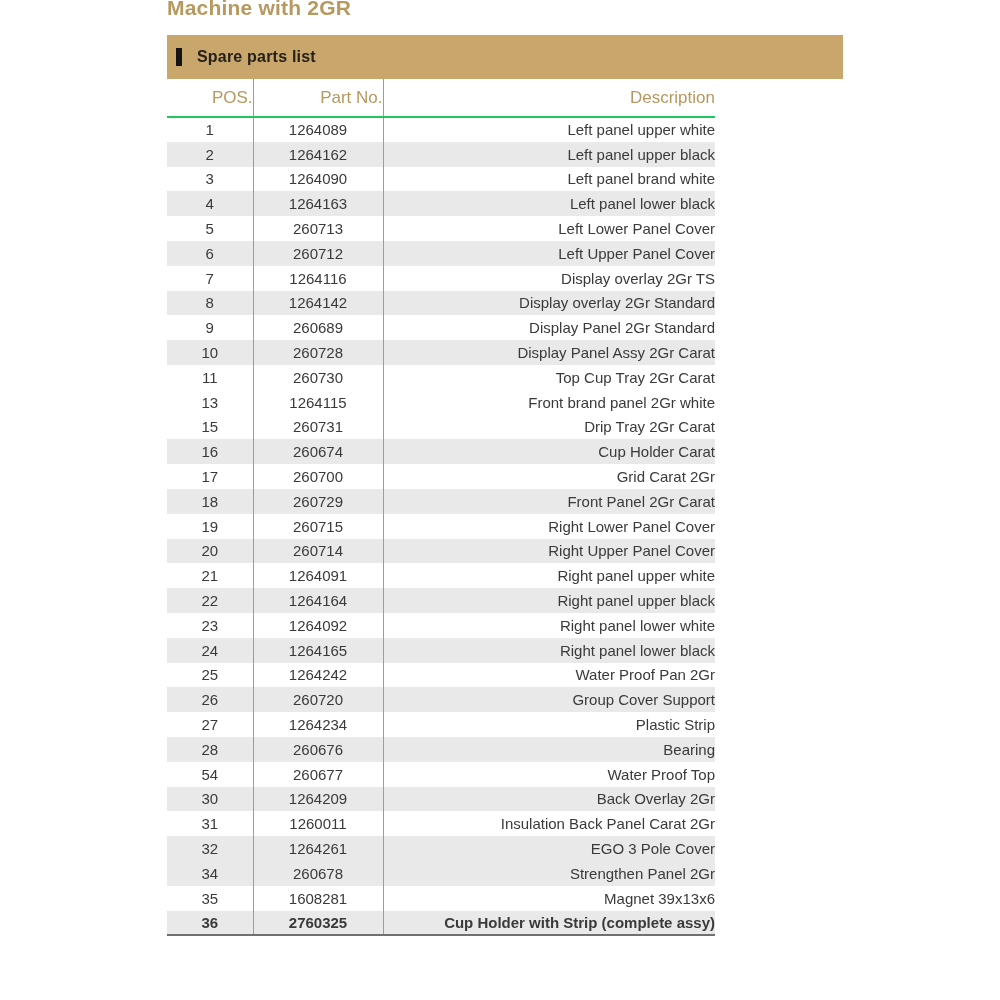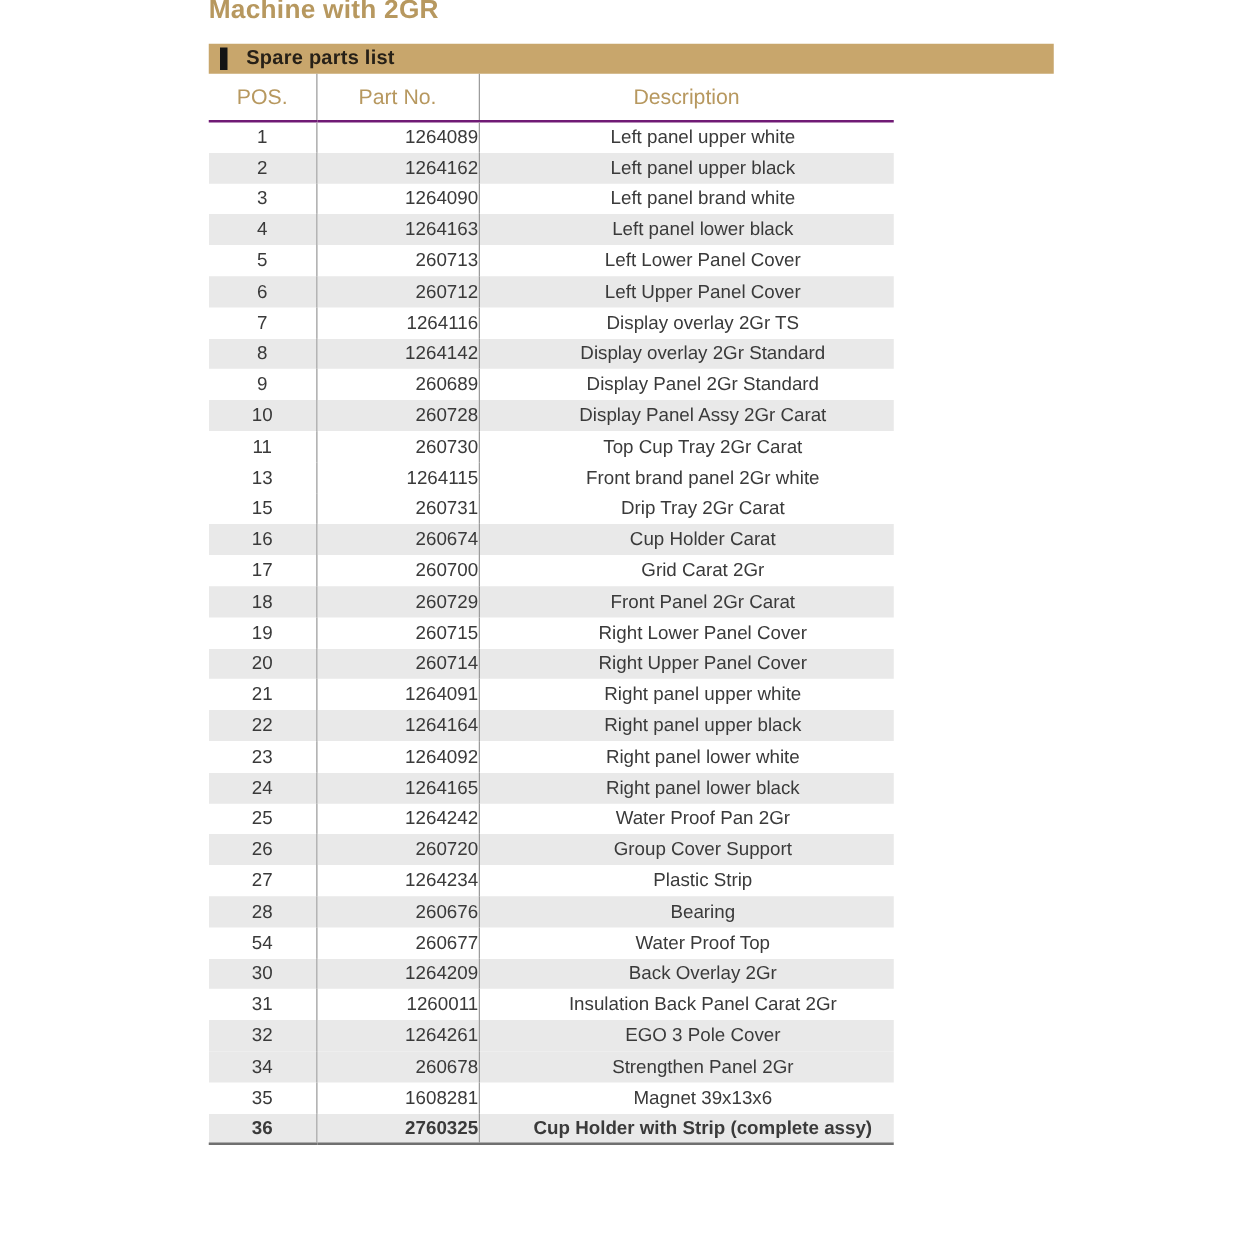--- a/index.html
+++ b/index.html
@@ -16,21 +16,21 @@
     font-size: 21px;
     line-height: 20px;
     margin-top: -2px;
     color: #b7985f;
     letter-spacing: 0.2px;
   }
 
   .section-bar {
     margin-top: 17px;
     width: 676px;
-    height: 24px;
+    height: 44px;
     background: #c8a66c;
     display: flex;
     align-items: center;
   }
   .section-marker {
     width: 6px;
     height: 18px;
     background: #141414;
     margin-left: 9px;
   }
@@ -49,41 +49,41 @@
   }
   col.c-pos  { width: 86px; }
   col.c-part { width: 130px; }
   col.c-desc { width: 332px; }
 
   thead th {
     height: 38px;
     font-weight: normal;
     font-size: 17px;
     color: #b7985f;
-    text-align: center;
+    text-align: right;
     vertical-align: middle;
-    border-bottom: 2px solid #701a75;
+    border-bottom: 2px solid #22c55e;
   }
   thead th + th { border-left: 1px solid #9c9c9c; }
 
   tbody td {
     height: 24.8px;
     font-size: 15px;
     color: #3a3a3a;
     vertical-align: middle;
     white-space: nowrap;
     overflow: hidden;
   }
   tbody td + td { border-left: 1px solid #9c9c9c; }
   tbody tr:last-child td { border-bottom: 2px solid #707070; font-weight: bold; }
   tbody tr.alt { background: #e9e9e9; }
 
   td.cell-pos  { text-align: center; }
-  td.cell-part { text-align: right; }
-  td.cell-desc { text-align: center; padding-left: 26px; }
+  td.cell-part { text-align: center; }
+  td.cell-desc { text-align: right; padding-left: 26px; }
 </style>
 </head>
 <body>
 
 <div class="page">
 
   <h1 class="doc-title">Machine with 2GR</h1>
 
   <div class="section-bar">
     <span class="section-marker"></span>

